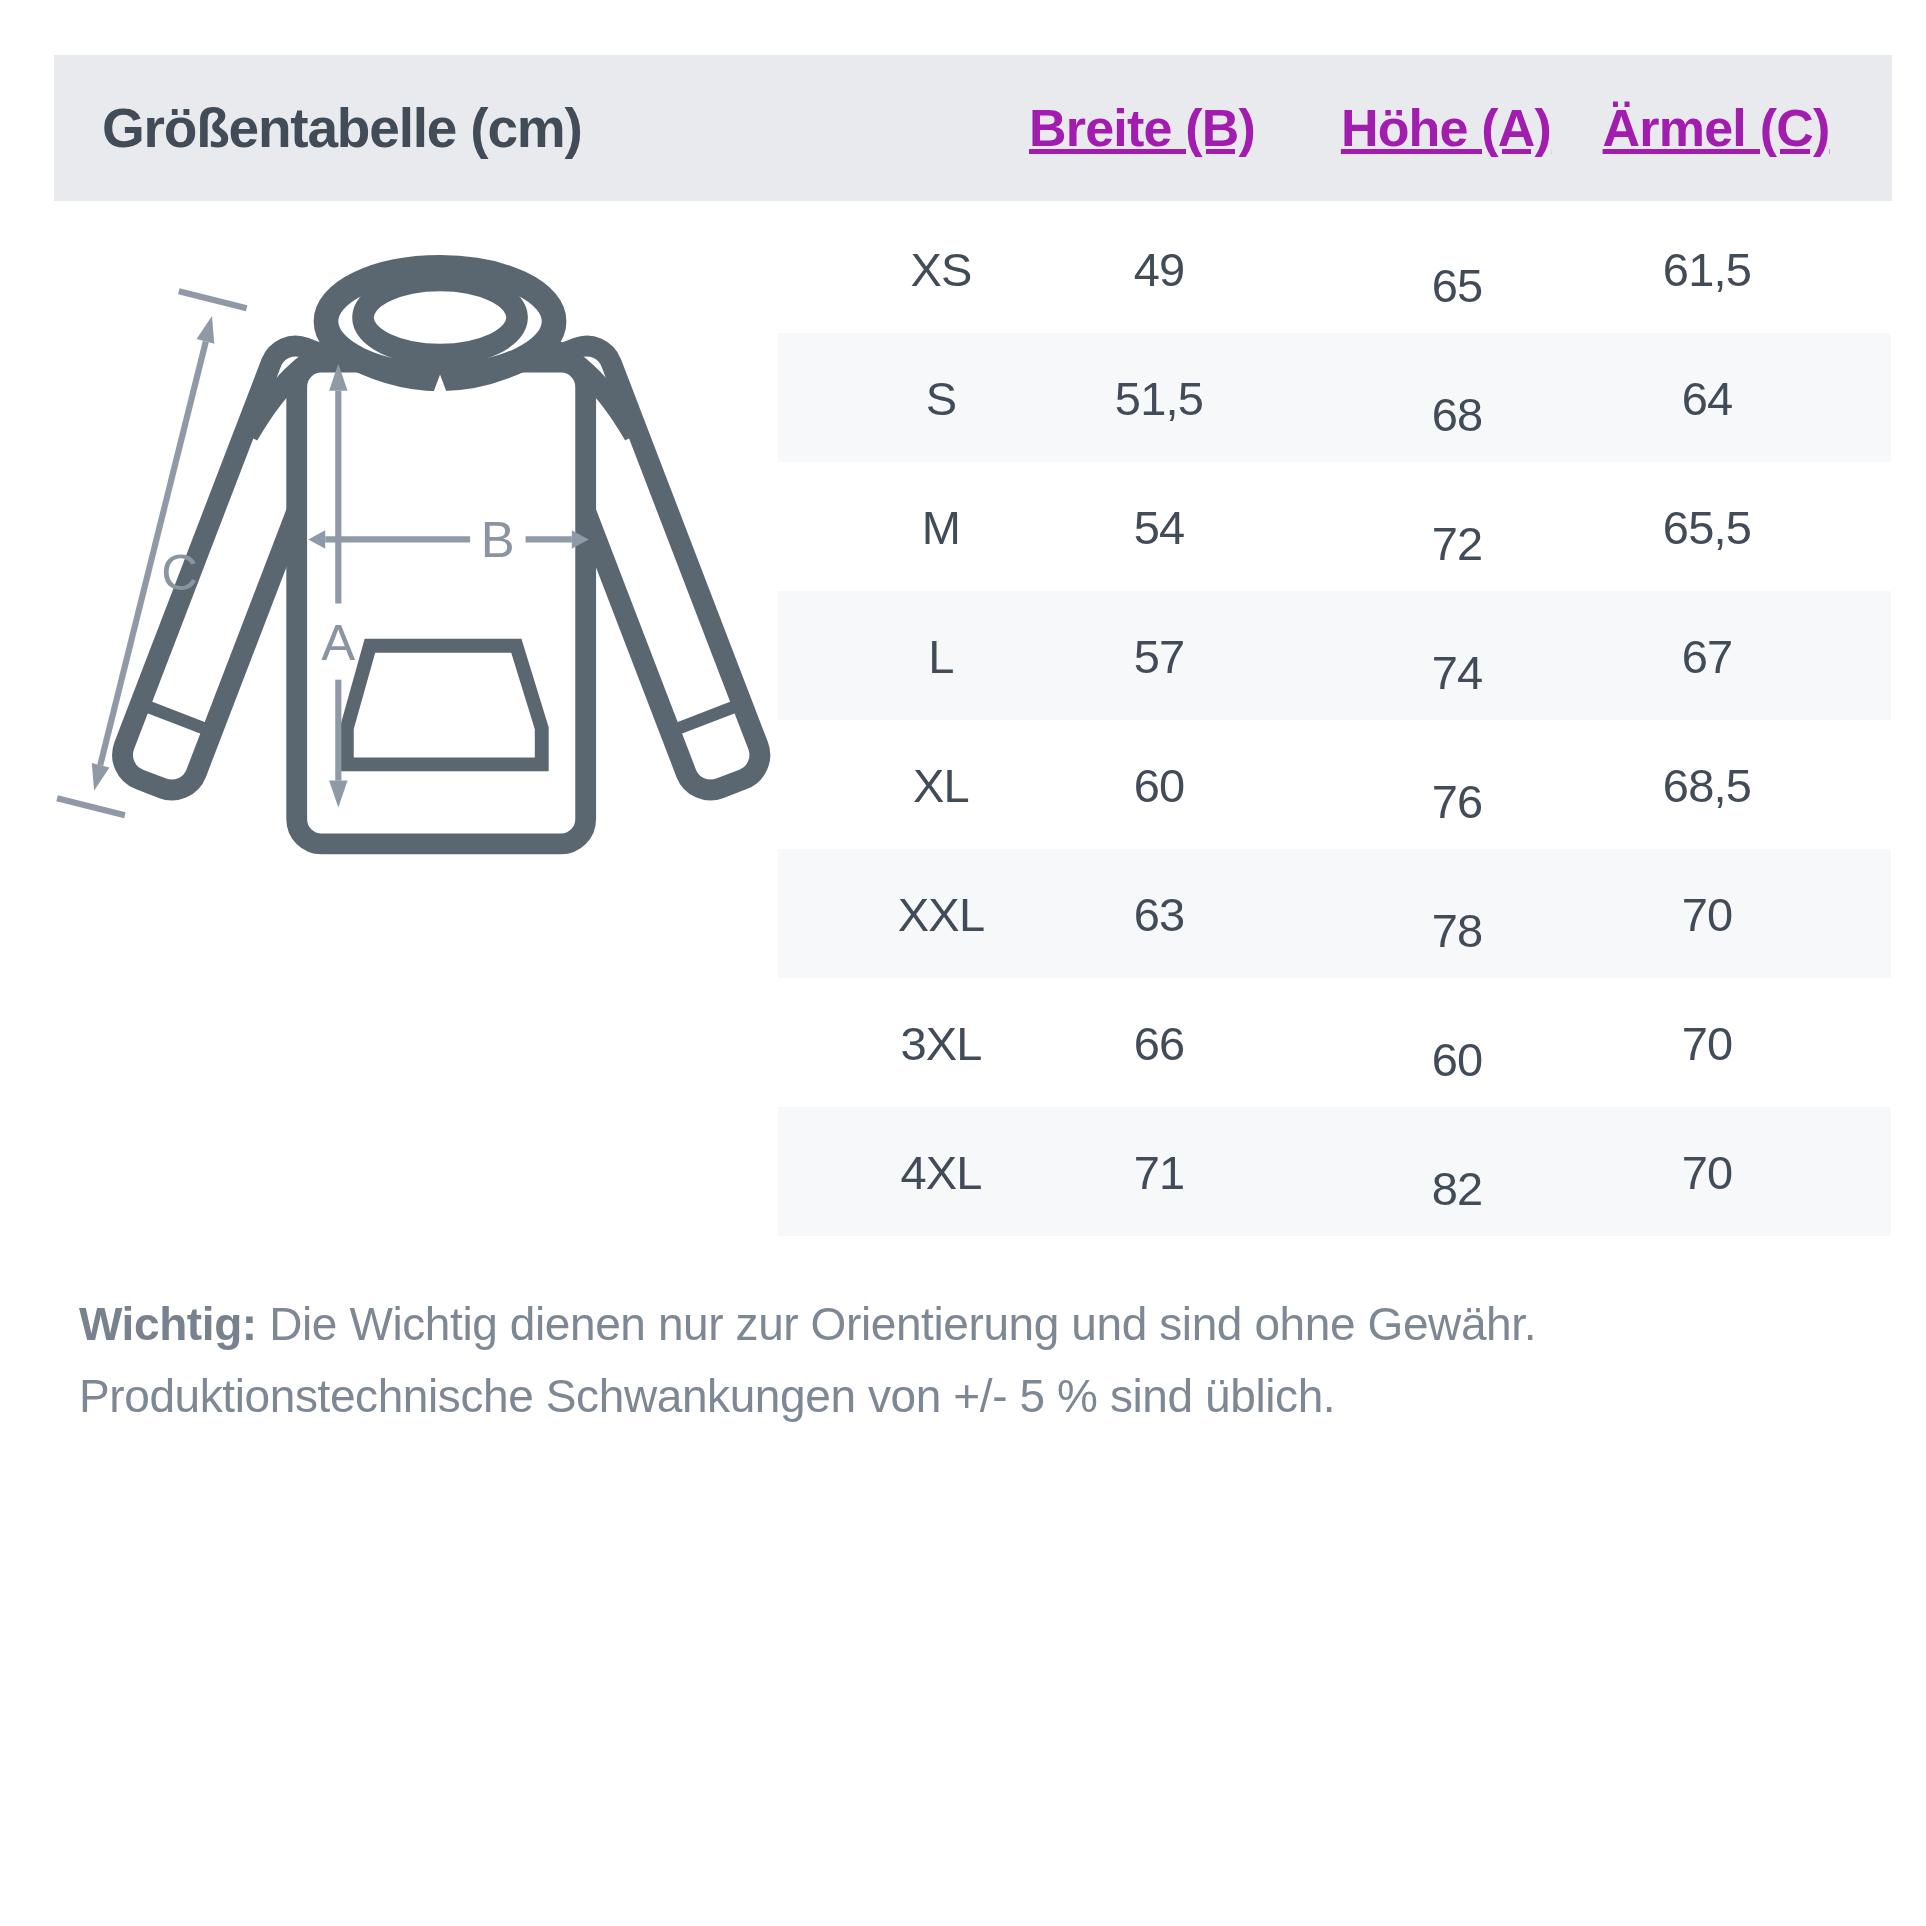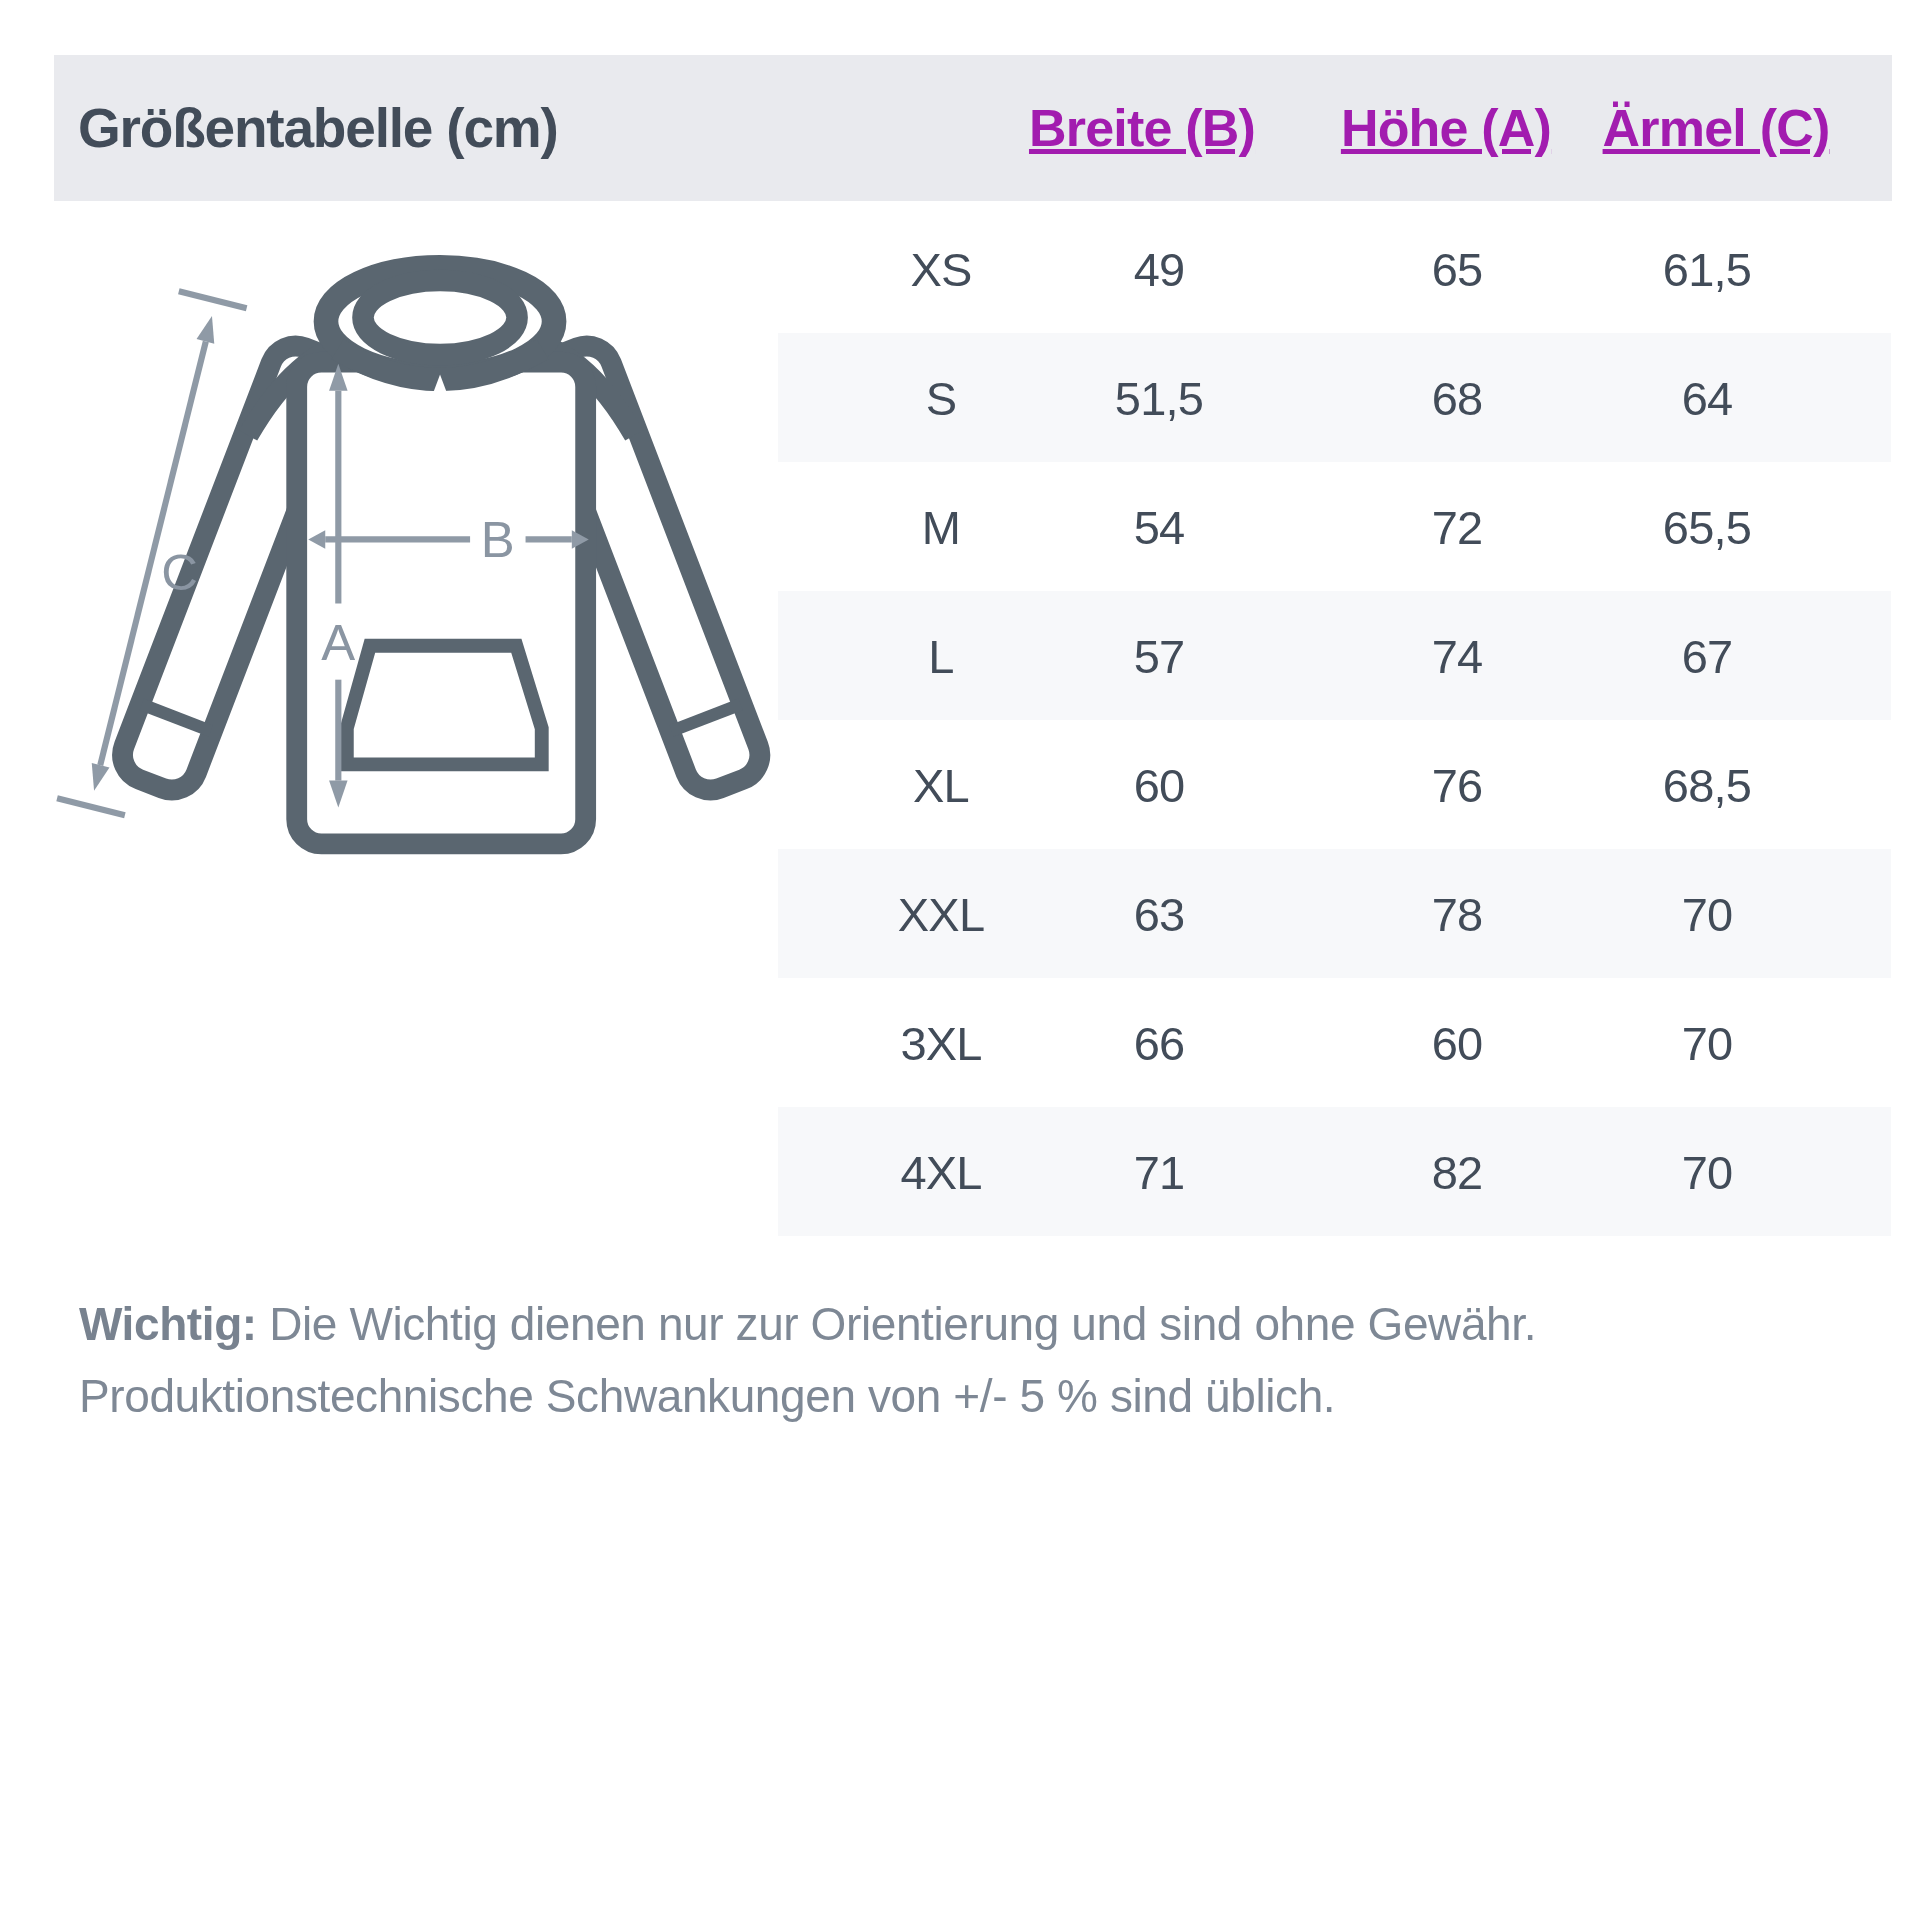--- a/index.html
+++ b/index.html
@@ -3,41 +3,41 @@
 <meta charset="utf-8">
 <style>
   html,body{margin:0;padding:0;background:#ffffff;}
   .sheet{
     position:relative;width:1926px;height:1926px;background:#ffffff;overflow:hidden;
     font-family:"Liberation Sans","DejaVu Sans",sans-serif;color:#424c59;
   }
   
   .header-bar{position:absolute;left:54px;top:55px;width:1838px;height:146px;background:#e9eaee;}
   .hdr-title{
-    position:absolute;left:24px;top:50%;transform:translateY(-50%);
+    position:absolute;left:48px;top:50%;transform:translateY(-50%);
     font-size:55px;font-weight:700;letter-spacing:-1.2px;color:#424c59;white-space:nowrap;
   }
   .hdr-col{
     position:absolute;top:50%;transform:translate(-50%,-50%);
     font-size:52px;font-weight:700;letter-spacing:-0.8px;color:#a21caf;white-space:nowrap;text-decoration:underline;
   }
   .hdr-col.c1{left:1088px;}
   .hdr-col.c2{left:1392px;}
   .hdr-col.c3{left:1662px;}
   
   .size-table{position:absolute;left:778px;top:204px;width:1113px;}
   .size-row{position:relative;height:129px;background:#ffffff;}
   .size-row.alt{background:#f7f8fa;}
   .size-row span{
     position:absolute;top:50%;transform:translate(-50%,-50%);
     font-size:47px;letter-spacing:-0.8px;color:#424c59;white-space:nowrap;
   }
   .size-row .c-size{left:163px;}
   .size-row .c-breite{left:381px;}
-  .size-row .c-hoehe{left:679px;}
+  .size-row .c-hoehe{left:679px;margin-top:16px;}
   .size-row .c-aermel{left:929px;}
   
   .hoodie-figure{position:absolute;left:54px;top:231px;width:732px;height:640px;}
   
   .disclaimer{
     position:absolute;left:79px;top:1288px;width:1795px;
     font-size:46px;line-height:72px;color:#7e8895;letter-spacing:-0.4px;
   }
   .disclaimer b{font-weight:700;color:#78828f;}
 </style>

